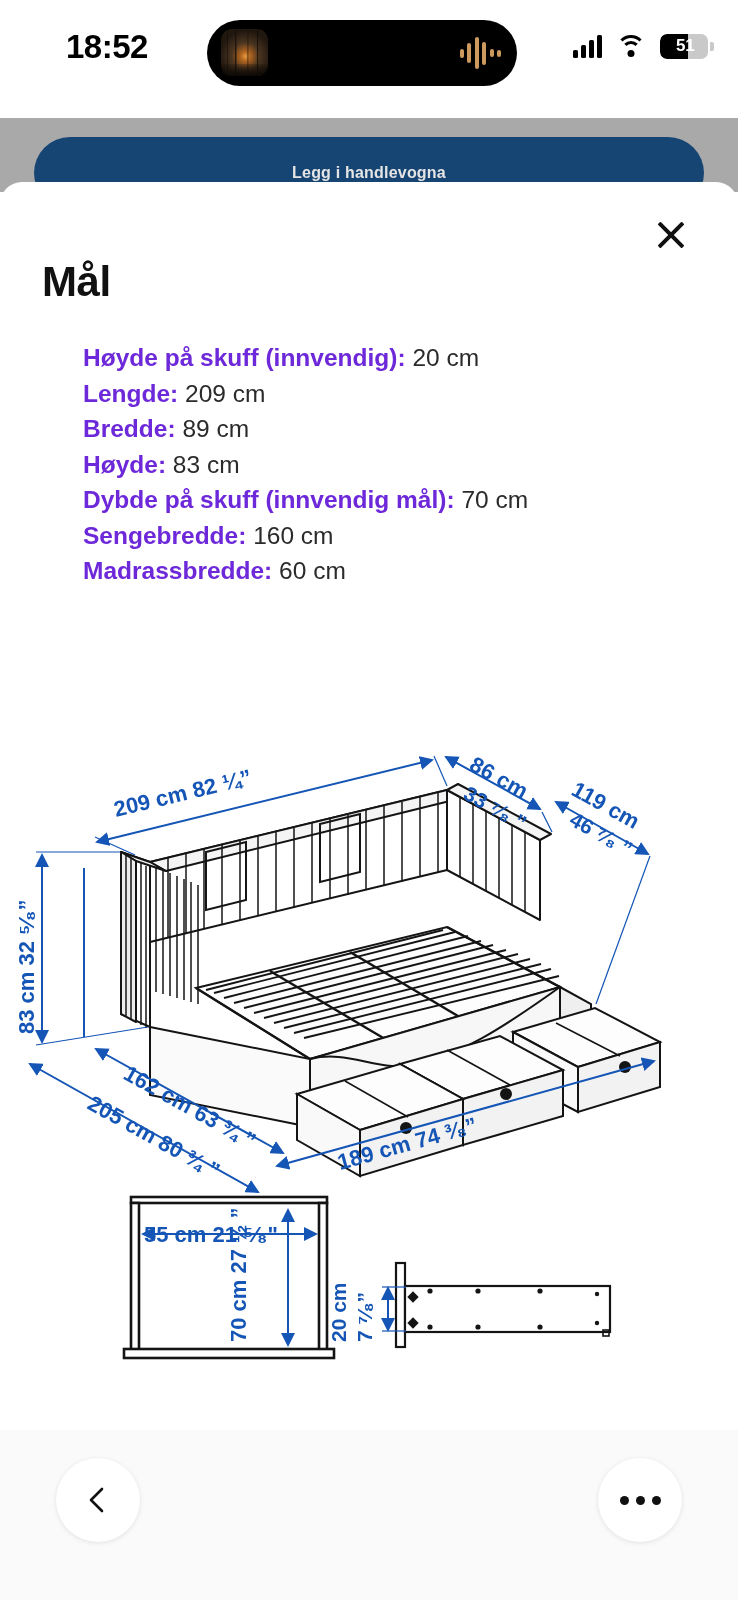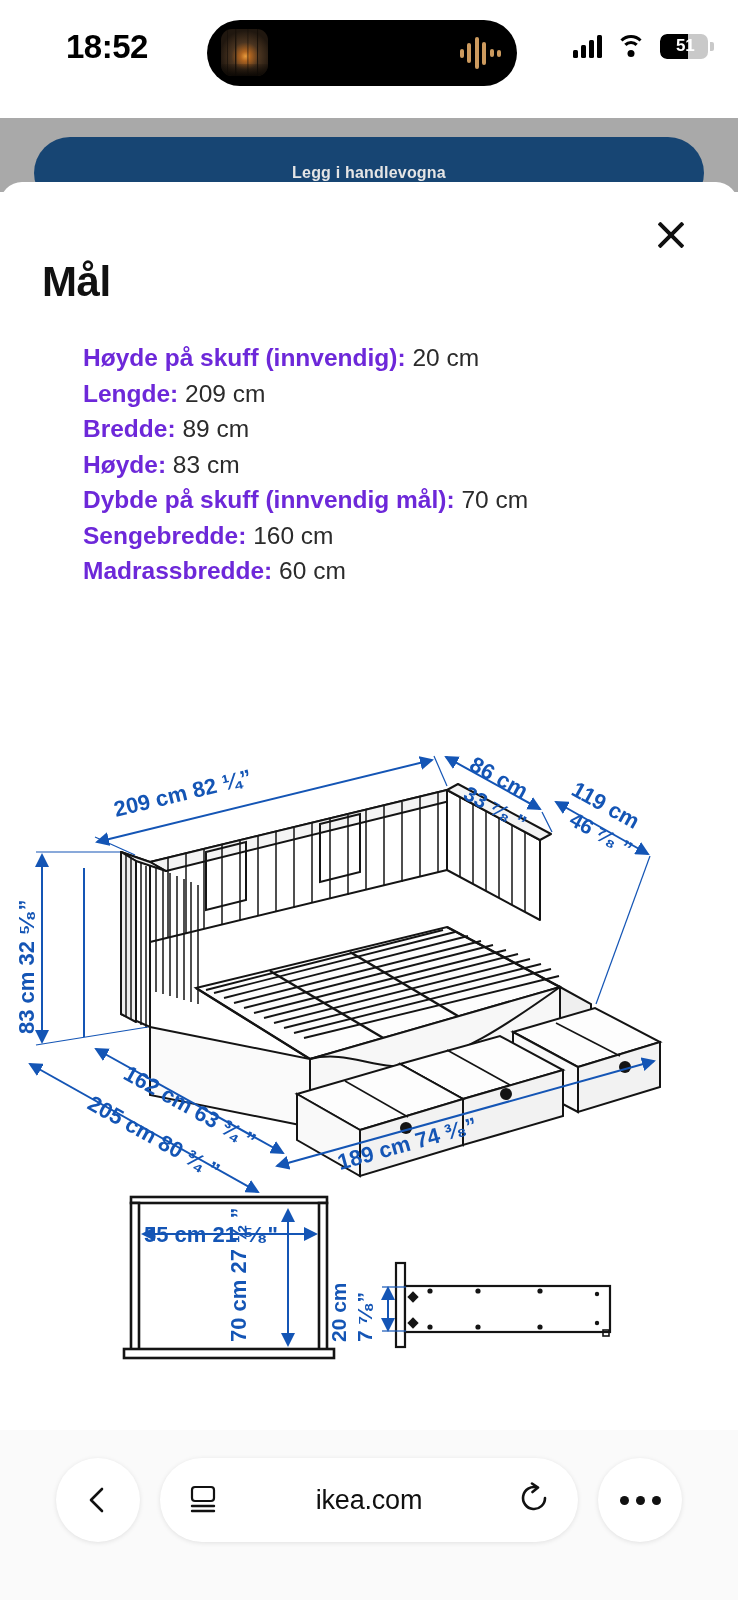--- a/index.html
+++ b/index.html
@@ -439,36 +439,20 @@
 </div>
 
 <div class="toolbar">
 
   <button class="tb-btn tb-back">
     <svg width="34" height="34" viewBox="0 0 34 34">
       <path d="M21,6 L10,17 L21,28" fill="none" stroke="#111" stroke-width="2.6" stroke-linecap="round" stroke-linejoin="round"></path>
     </svg>
   </button>
 
-  <div class="urlbar">
-    <span class="ic-reader">
-      <svg width="30" height="30" viewBox="0 0 30 30">
-        <rect x="4" y="4" width="22" height="14" rx="3" fill="none" stroke="#111" stroke-width="2.2"></rect>
-        <line x1="4" y1="23" x2="26" y2="23" stroke="#111" stroke-width="2.4" stroke-linecap="round"></line>
-        <line x1="4" y1="28" x2="26" y2="28" stroke="#111" stroke-width="2.4" stroke-linecap="round"></line>
-      </svg>
-    </span>
-    <span class="url-text">ikea.com</span>
-    <span class="ic-reload">
-      <svg width="30" height="32" viewBox="0 0 30 32">
-        <path d="M25,16 A11,11 0 1 1 17,5.4" fill="none" stroke="#111" stroke-width="2.6" stroke-linecap="round"></path>
-        <path d="M12,1.5 L18,5.6 L12.5,10" fill="none" stroke="#111" stroke-width="2.6" stroke-linecap="round" stroke-linejoin="round"></path>
-      </svg>
-    </span>
-  </div>
 
   <button class="tb-btn tb-more">
     <span class="dots">
       <i></i>
         <i></i>
         <i></i>
     </span>
   </button>
 </div>
 

